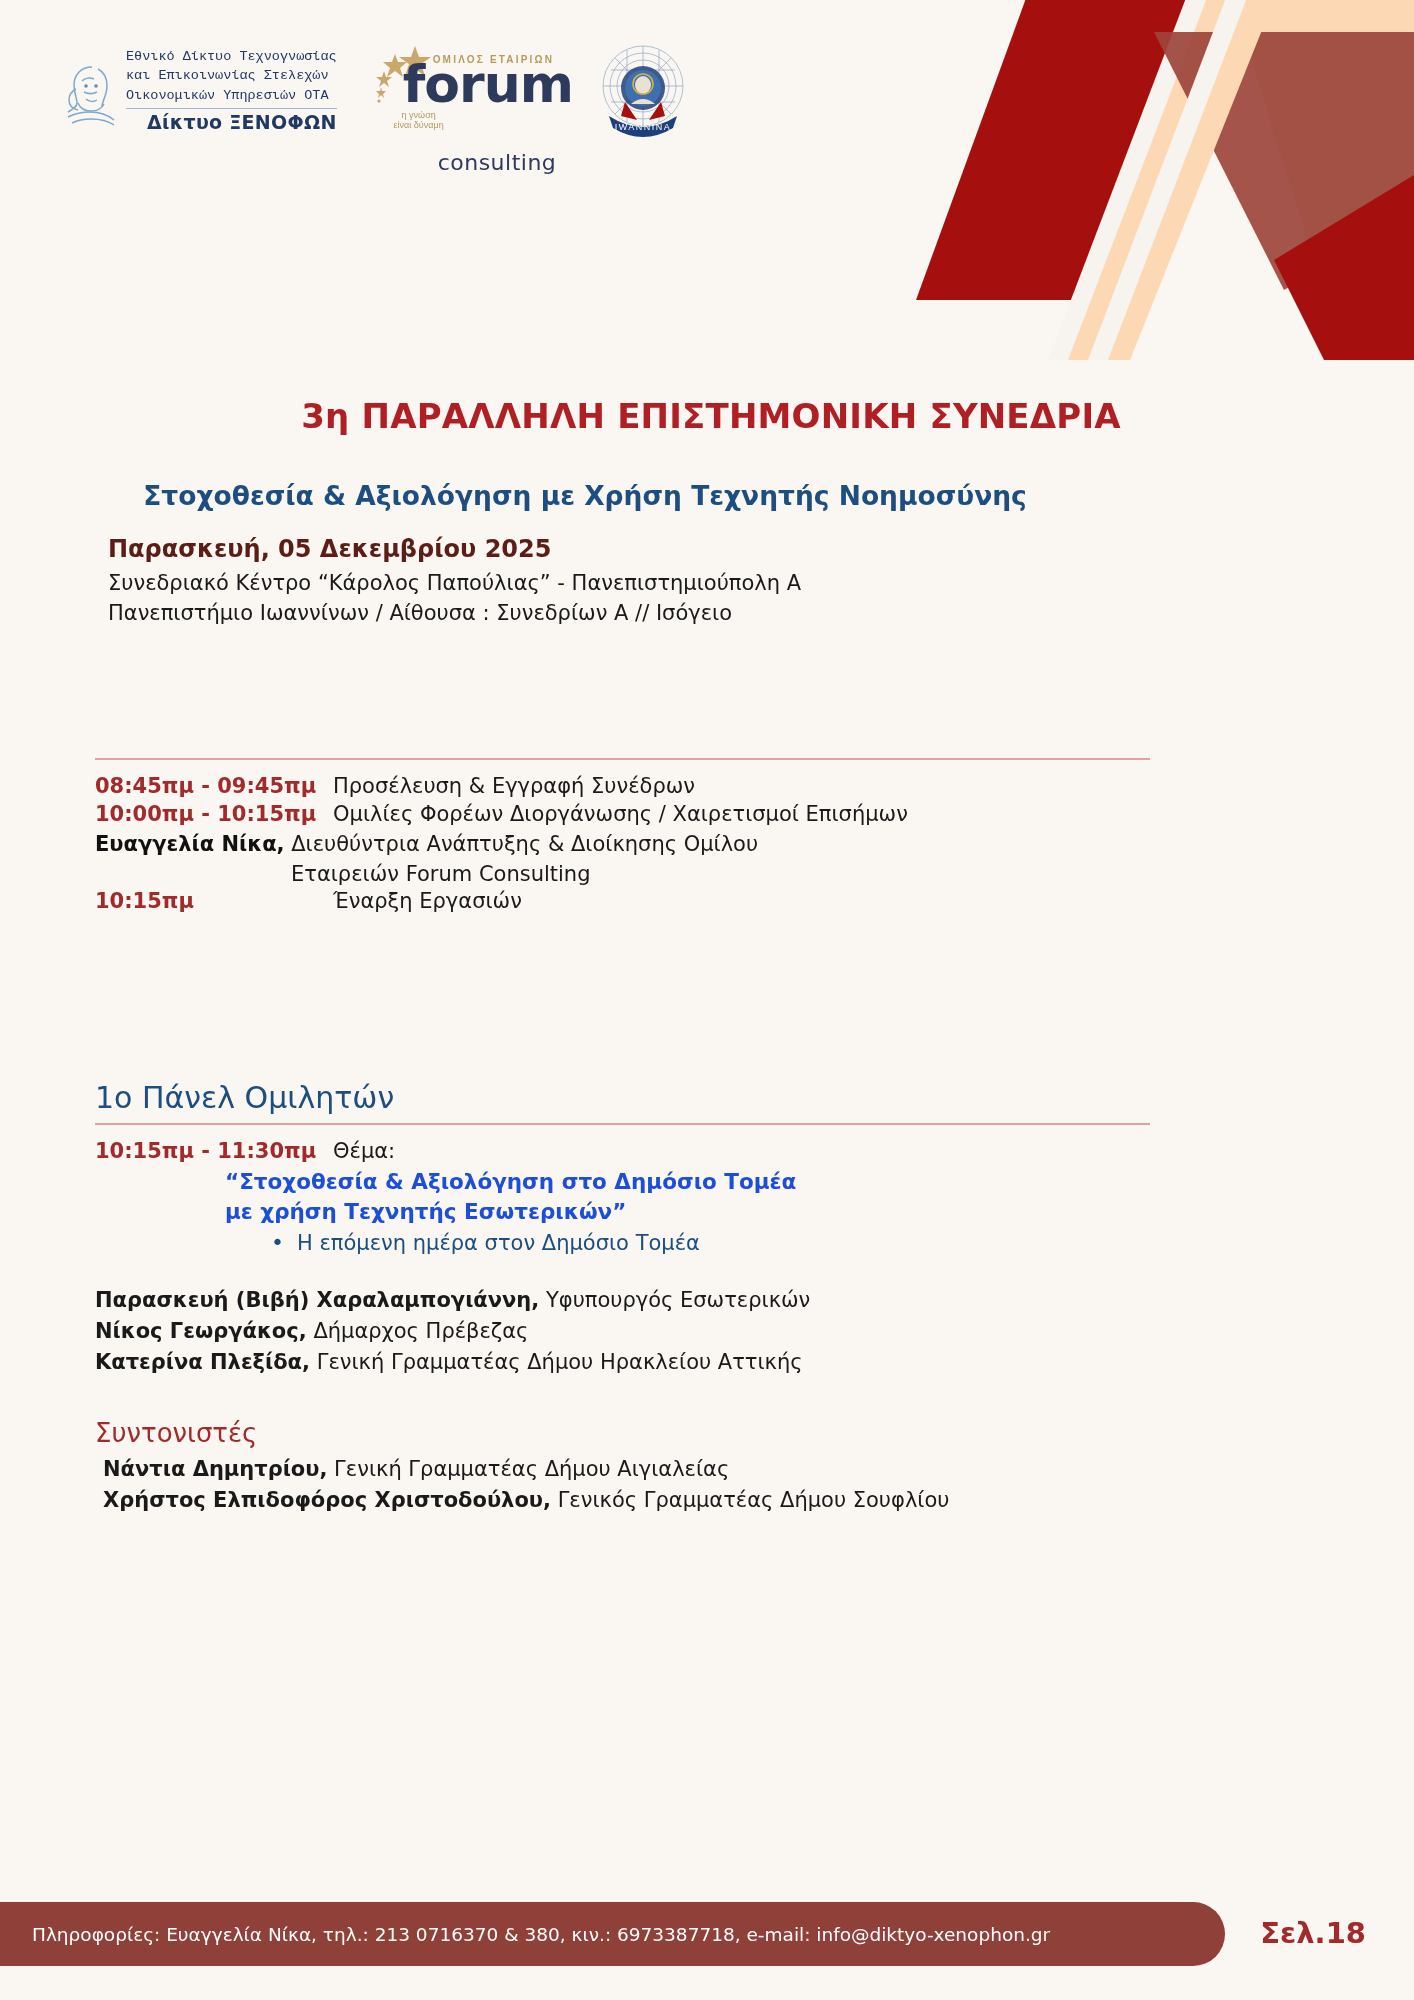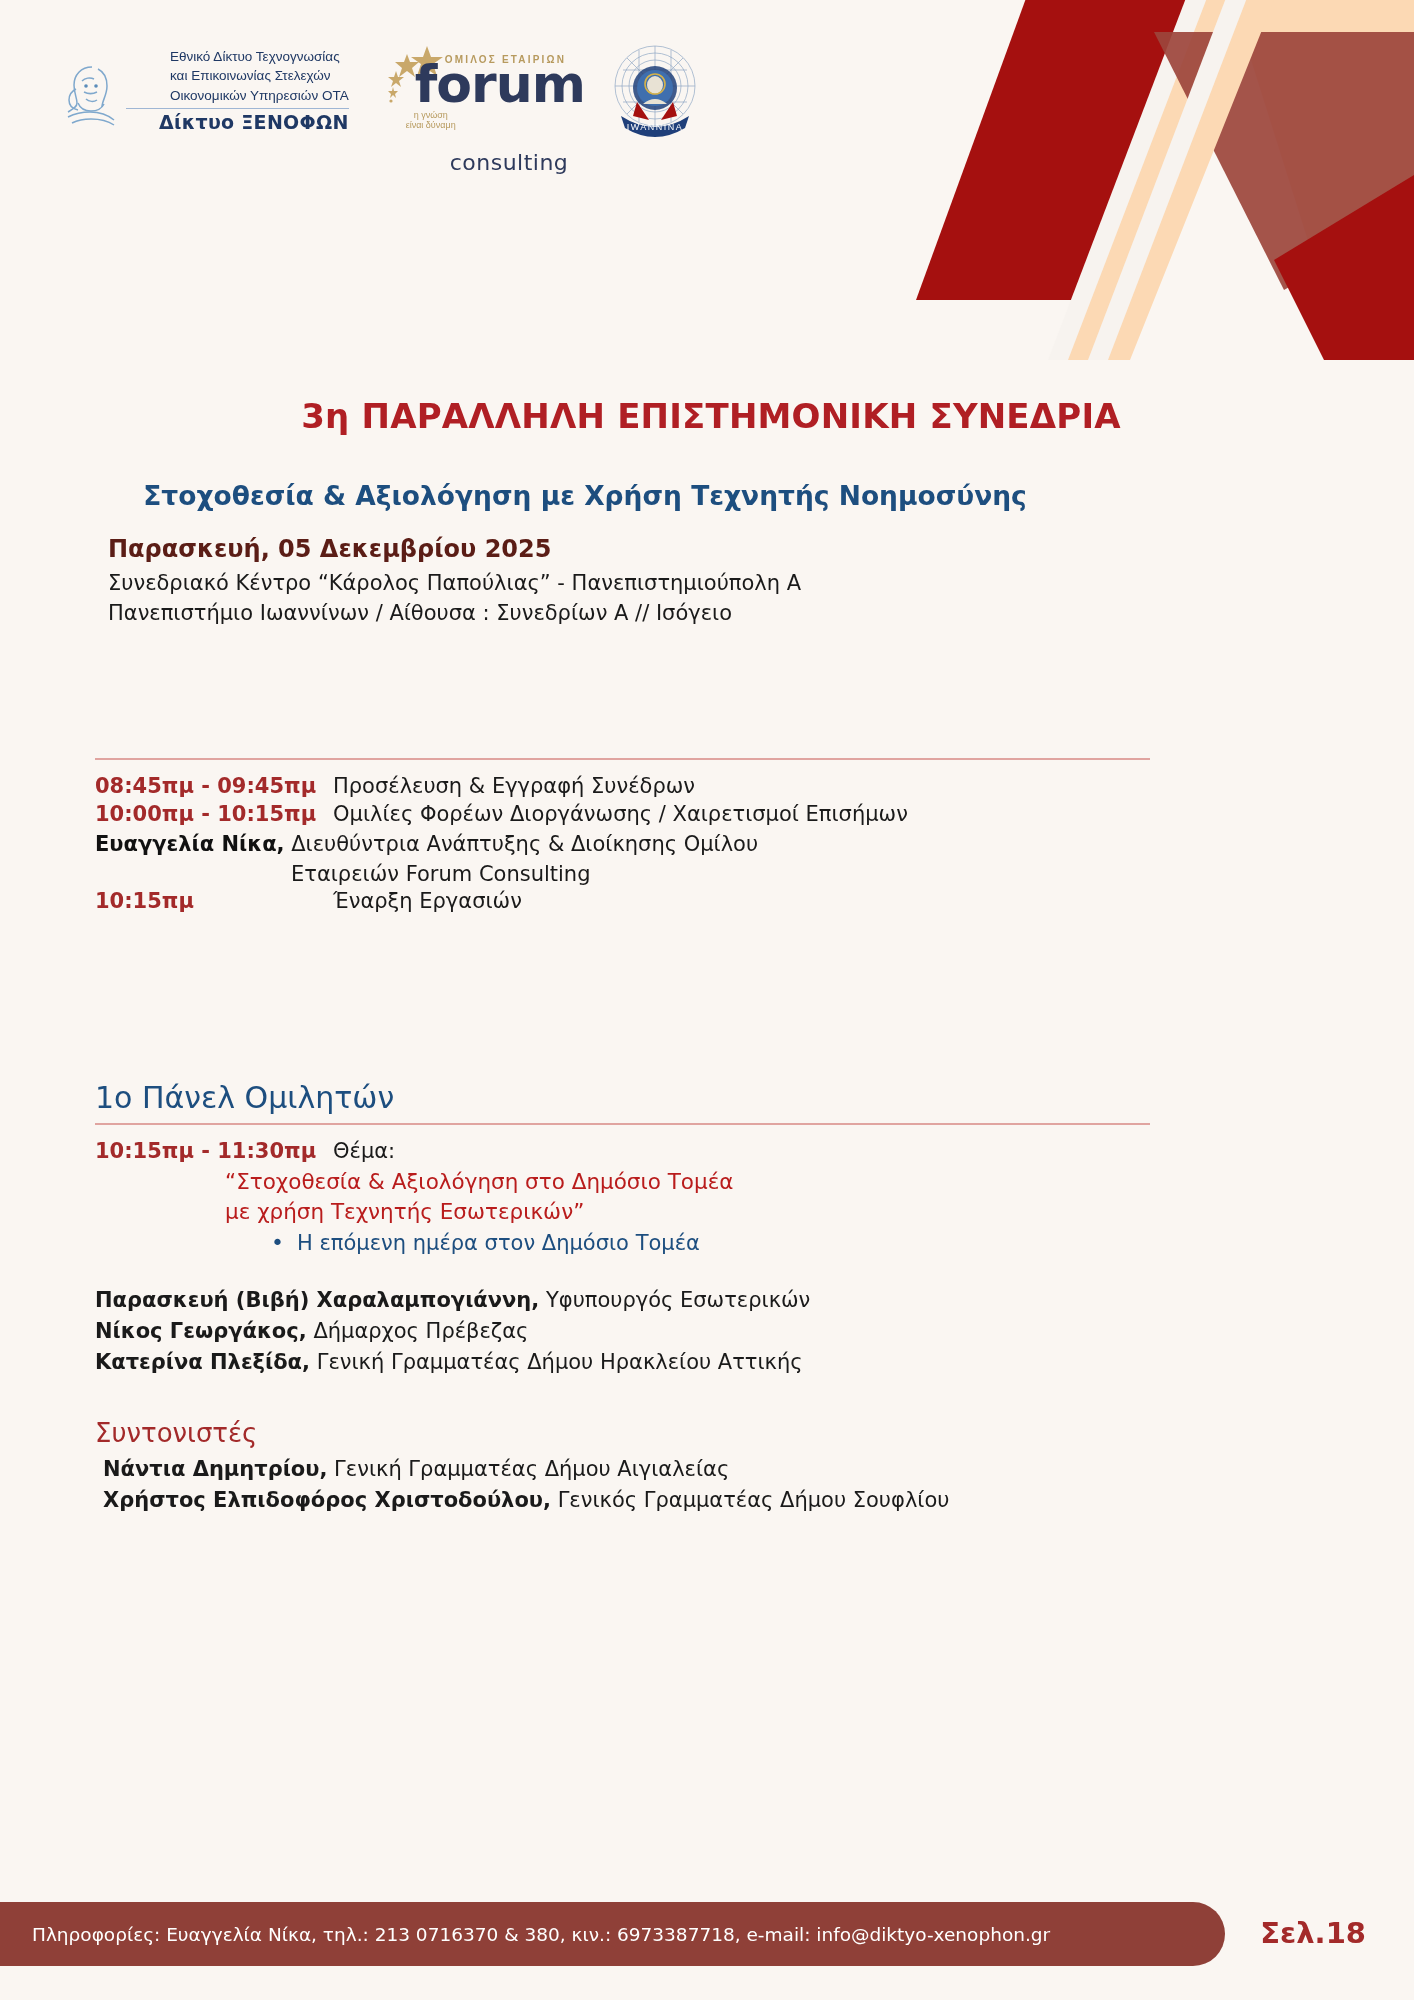--- a/index.html
+++ b/index.html
@@ -44,22 +44,21 @@
   .xeno-text {
     display: flex;
     flex-direction: column;
     justify-content: flex-end;
   }
   .xeno-lines {
     font-size: 13.5px;
     line-height: 1.45;
     color: #1f3864;
     white-space: nowrap;
-    font-family: Liberation Sans, sans-serif;
-    margin-left: 44px;
+    font-family: Liberation Mono, monospace;
   }
   .xeno-rule {
     border-top: 1px solid #9fb6d4;
     margin: 3px 0 2px 0;
   }
   .xeno-name {
     font-size: 19px;
     font-weight: bold;
     color: #1f3864;
     letter-spacing: 0.3px;
@@ -216,22 +215,22 @@
     margin-bottom: 3px;
   }
 
   .theme-label {
     font-size: 21px;
     color: #1a1a1a;
     font-family: "DejaVu Sans", sans-serif;
   }
   .theme-quote {
     font-size: 21.5px;
-    font-weight: normal;
-    color: #b91c1c;
+    font-weight: bold;
+    color: #1d4ed8;
     line-height: 1.38;
     padding-left: 130px;
     font-family: "DejaVu Sans", sans-serif;
   }
   .theme-bullets {
     margin: 2px 0 0 0;
     padding-left: 176px;
     list-style: none;
   }
   .theme-bullets li {

